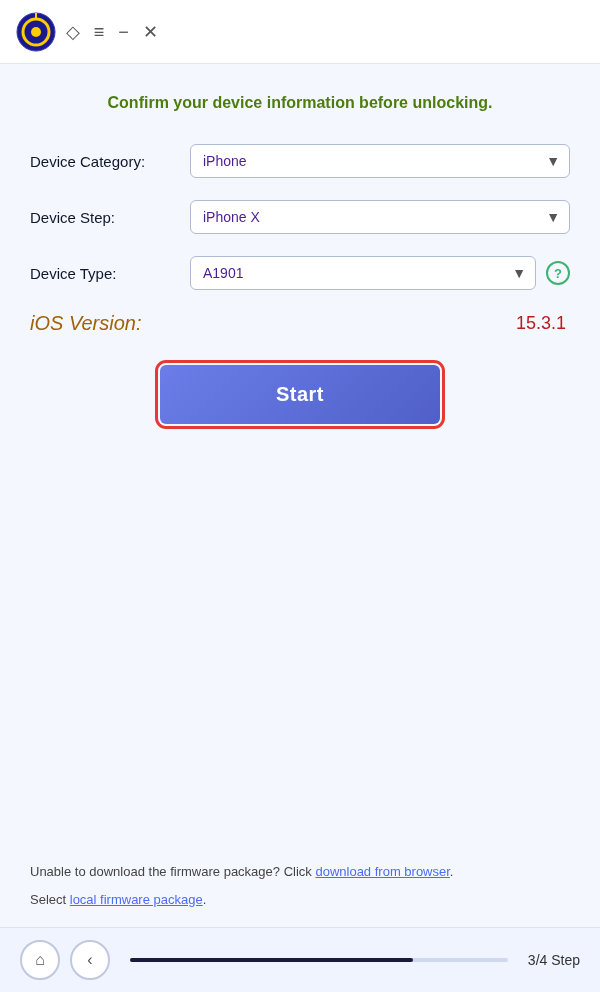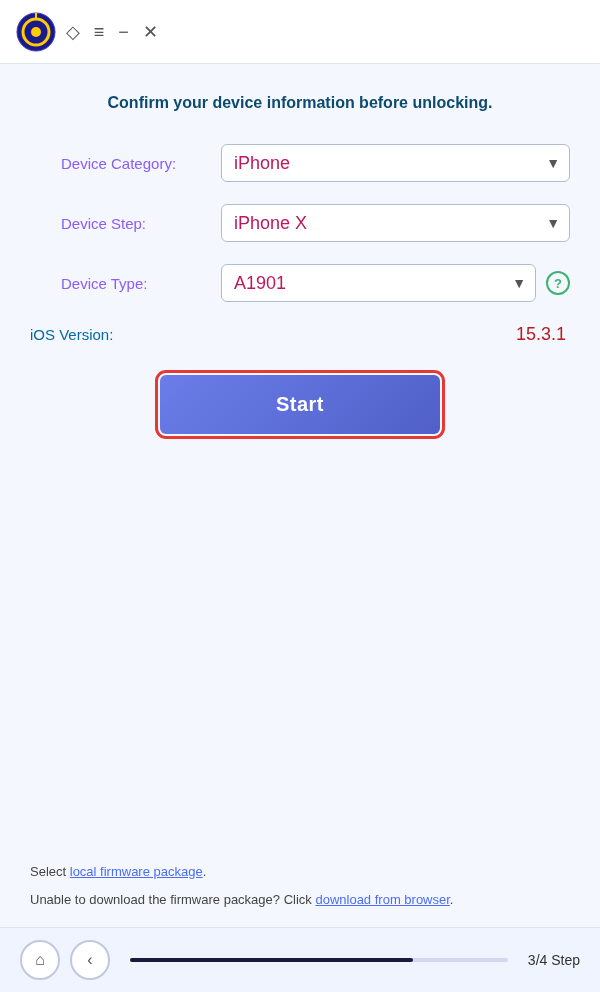--- a/index.html
+++ b/index.html
@@ -58,50 +58,49 @@
       background: #f5f7ff;
       display: flex;
       flex-direction: column;
       padding: 0 30px;
       padding-top: 30px;
     }
 
     .confirm-title {
       font-size: 16px;
       font-weight: 700;
-      color: #0c4a6e;
+      color: #4d7c0f;
       text-align: center;
       margin-bottom: 32px;
     }
 
     
     .form-row {
       display: flex;
       align-items: center;
       margin-bottom: 22px;
     }
     .form-label {
       font-size: 15px;
-      color: #8b5cf6;
+      color: #0f172a;
       width: 160px;
       flex-shrink: 0;
-      margin-left: 31px;
     }
     .form-select-wrapper {
       position: relative;
       flex: 1;
     }
     .form-select {
       width: 100%;
       padding: 8px 36px 8px 12px;
       border: 1px solid #b0bcd4;
       border-radius: 6px;
       background: #ffffff;
-      font-size: 18px;
-      color: #be185d;
+      font-size: 14px;
+      color: #4c1d95;
       appearance: none;
       cursor: pointer;
       outline: none;
     }
     .select-arrow {
       position: absolute;
       right: 10px;
       top: 50%;
       transform: translateY(-50%);
       pointer-events: none;
@@ -124,24 +123,25 @@
       cursor: pointer;
     }
 
     
     .version-row {
       display: flex;
       align-items: center;
       margin-bottom: 30px;
     }
     .version-label {
-      font-size: 15px;
-      color: #0369a1;
+      font-size: 20px;
+      color: #a16207;
       width: 160px;
       flex-shrink: 0;
+      font-style: italic;
     }
     .version-value {
       font-size: 18px;
       color: #b91c1c;
       margin-left: auto;
       padding-right: 4px;
     }
 
     
     .start-btn-wrapper {
@@ -297,24 +297,24 @@
   </div>
 
   <div class="start-btn-wrapper">
     <button class="start-btn">Start</button>
   </div>
 
   <div class="spacer"></div>
 
   <div class="footer-links">
     <div class="footer-text">
+      <span>Unable to download the firmware package? Click </span><span class="footer-link">download from browser</span><span>.</span>
+    </div>
+    <div class="footer-text">
       <span>Select </span><span class="footer-link">local firmware package</span><span>.</span>
-    </div>
-    <div class="footer-text">
-      <span>Unable to download the firmware package? Click </span><span class="footer-link">download from browser</span><span>.</span>
     </div>
   </div>
 
 </div>
 
 <div class="bottom-bar">
   <div class="bottom-btn">
     <span>⌂</span>
   </div>
   <div class="bottom-btn">

